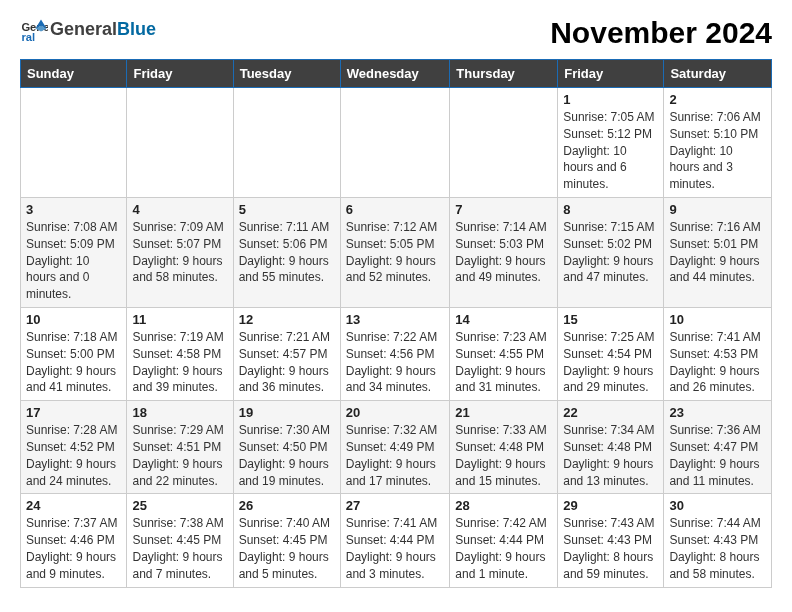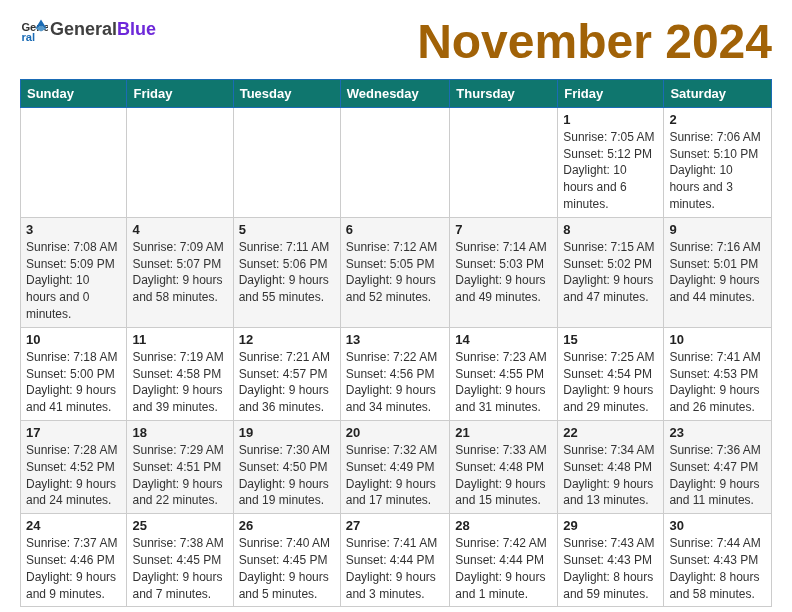--- a/index.html
+++ b/index.html
@@ -27,23 +27,23 @@
     }
     .logo-icon {
       width: 28px;
       height: 28px;
       margin-right: 2px;
     }
     .title-area {
       text-align: right;
     }
     .month-title {
-      font-size: 48px;
+      font-size: 30px;
       font-weight: bold;
-      color: #a16207;
+      color: #000000;
       line-height: 1.1;
     }
     .location-title {
       font-size: 15px;
       color: #555;
       margin-top: 2px;
     }
     .calendar {
       width: 100%;
       border-collapse: collapse;
@@ -69,21 +69,21 @@
       color: #333;
     }
     .calendar tr:nth-child(even) td {
       background: #f5f5f5;
     }
     .calendar tr:nth-child(odd) td {
       background: #fff;
     }
     
     .calendar thead tr th {
-      background: #0f766e;
+      background: #404040;
     }
     .day-num {
       font-size: 13px;
       font-weight: bold;
       color: #222;
       display: block;
       margin-bottom: 2px;
     }
     .day-info {
       font-size: 12px;
@@ -104,21 +104,21 @@
   <div class="header-area">
     <div class="logo">
       <svg class="logo-icon" viewBox="0 0 40 40" xmlns="http://www.w3.org/2000/svg">
         <text x="2" y="22" font-size="16" font-weight="bold" fill="#333" font-family="Arial">Gene</text>
         <text x="2" y="36" font-size="16" font-weight="bold" fill="#1a6bb5" font-family="Arial">ral</text>
         <polygon points="30,5 38,18 30,14 22,18" fill="#1a6bb5"></polygon>
         <polygon points="30,14 38,18 30,22 22,18" fill="#5599cc"></polygon>
       </svg>
       <div>
         <div style="font-size:18px;font-weight:bold;color:#333;line-height:1.1;">
-          <span style="color:#404040;">General</span><span style="color:#6d28d9;">Blue</span>
+          <span style="color:#404040;">General</span><span style="color:#0369a1;">Blue</span>
         </div>
       </div>
     </div>
     <div class="title-area">
       <div class="month-title">November 2024</div>
     </div>
   </div>
 
   <table class="calendar">
     <thead>

